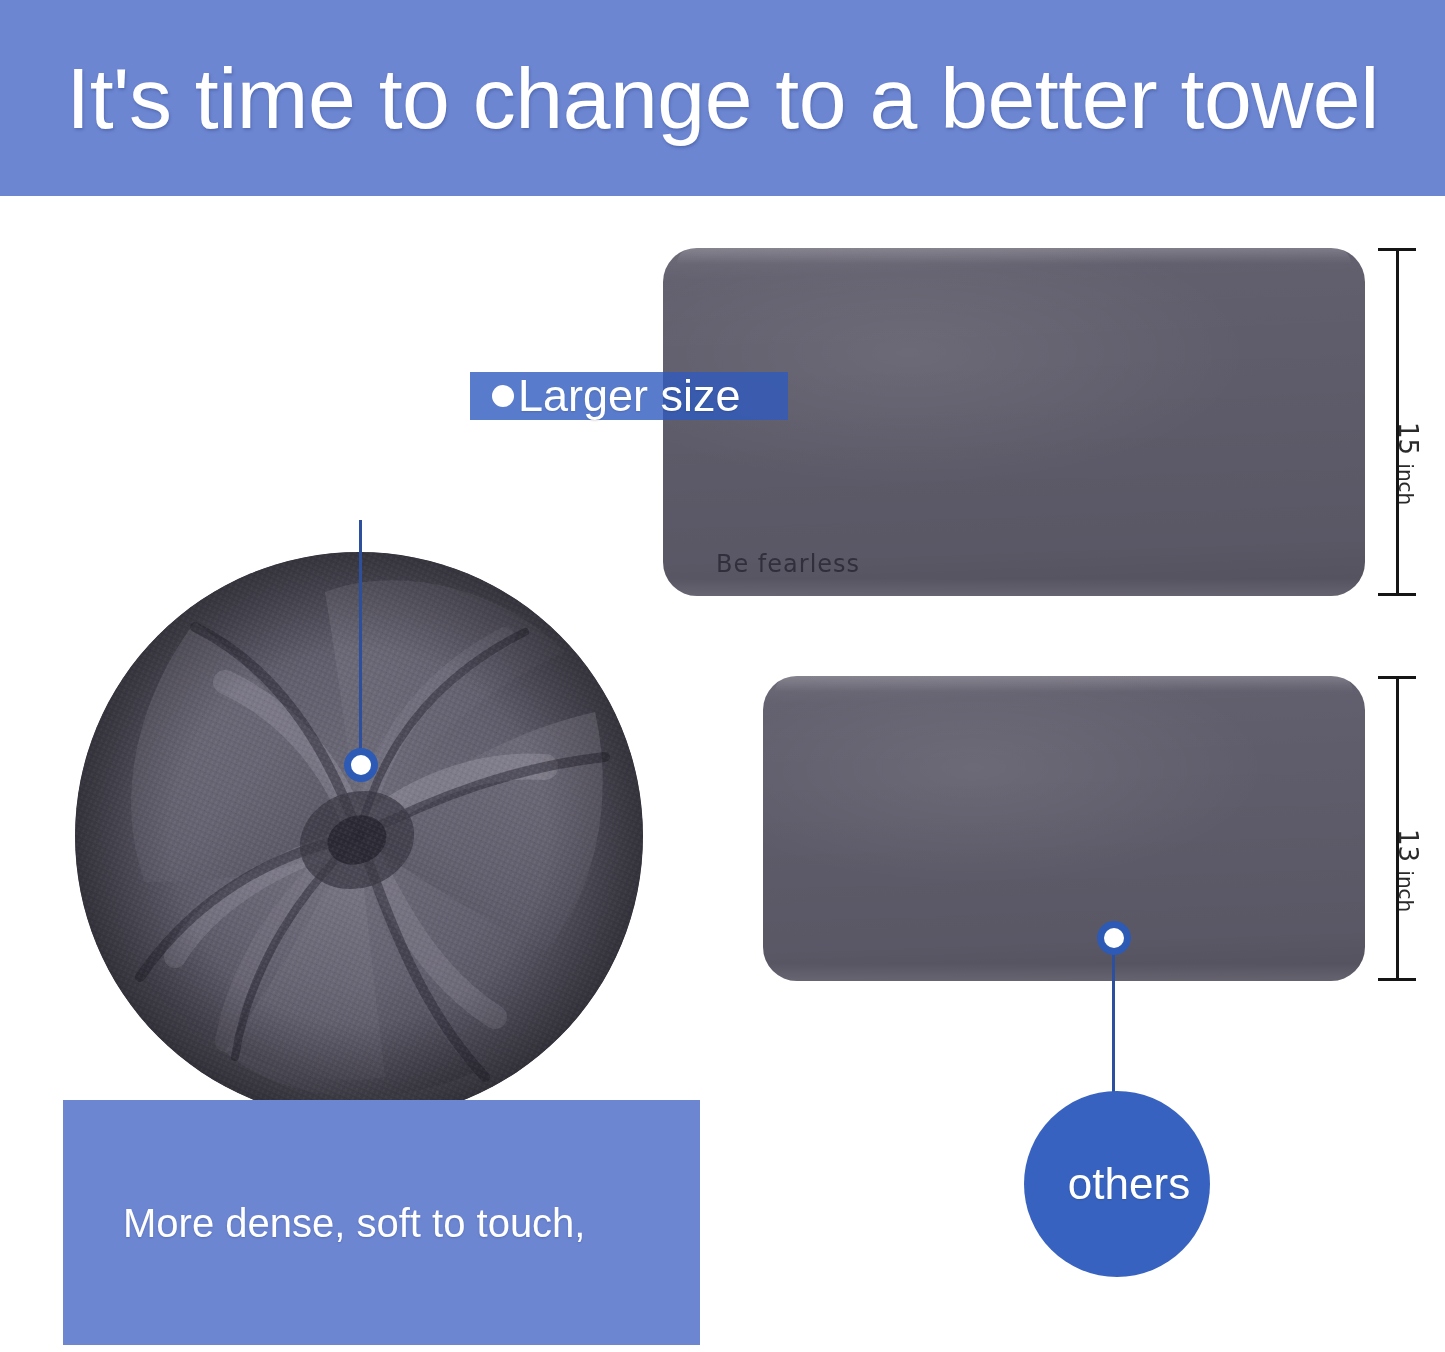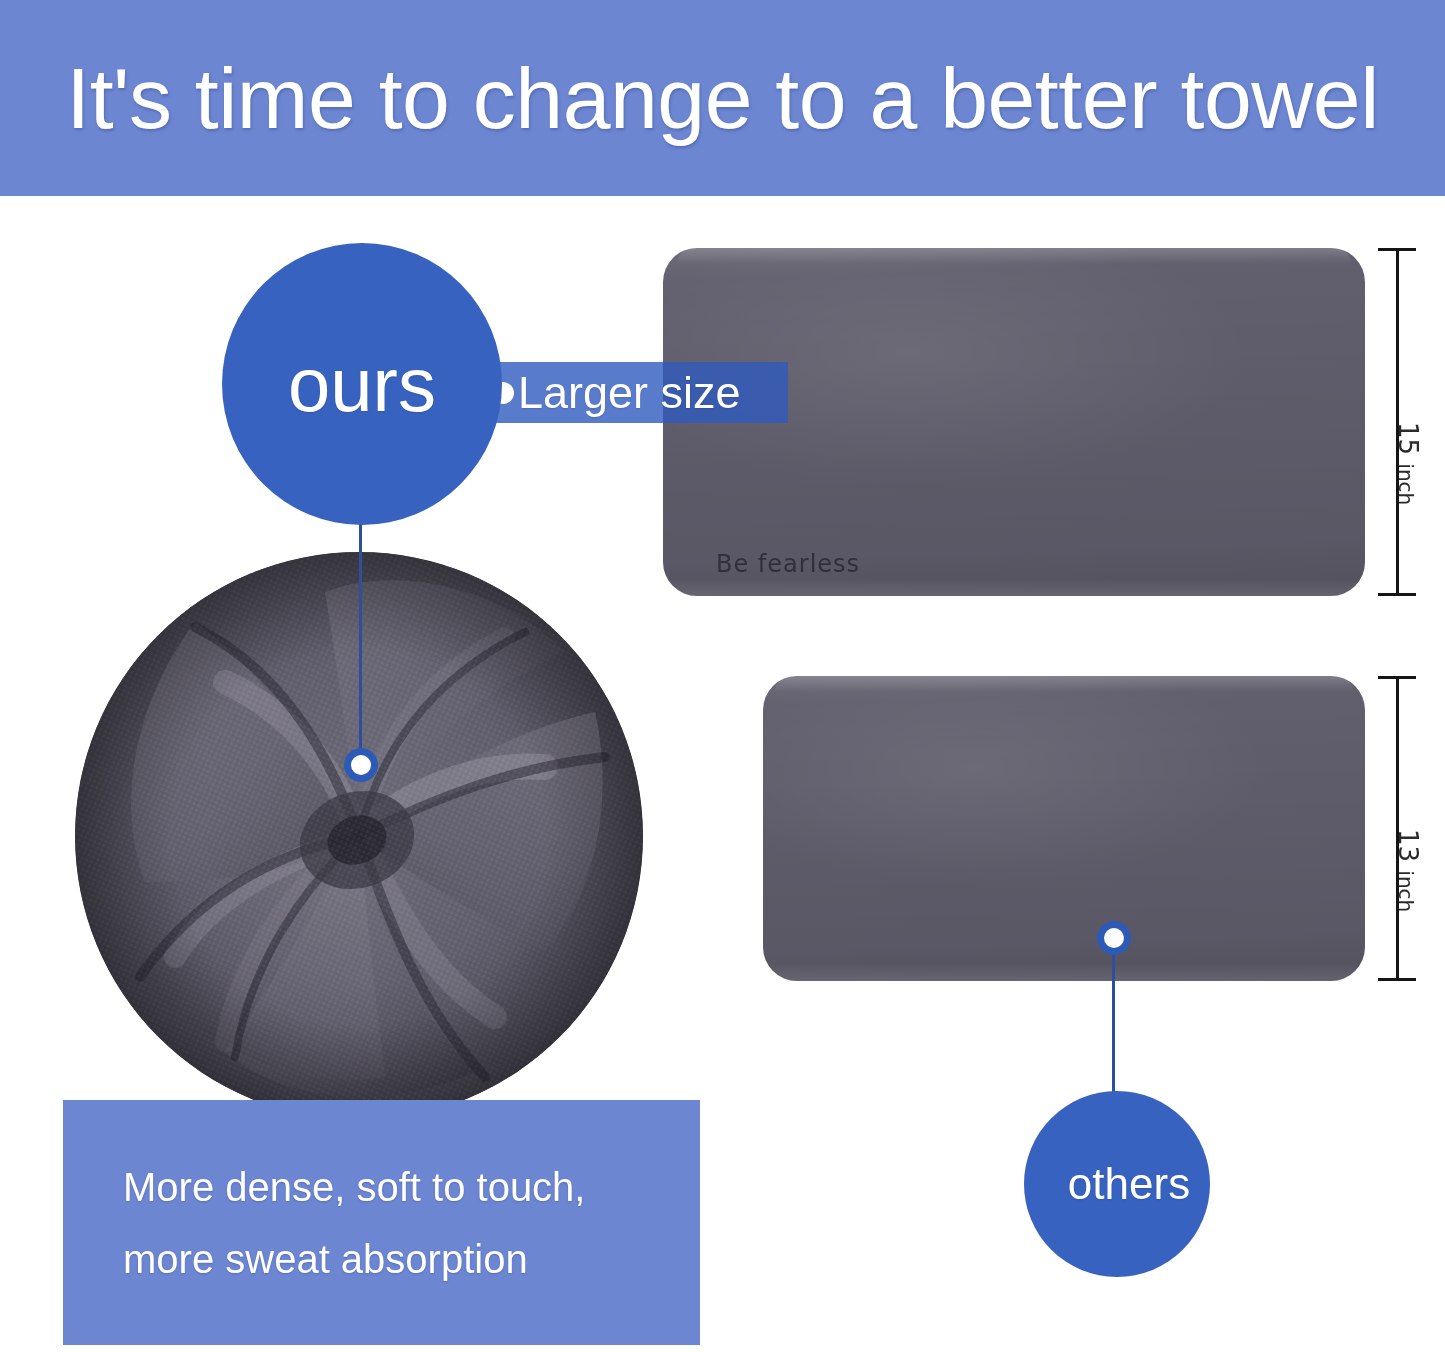--- a/index.html
+++ b/index.html
@@ -99,23 +99,23 @@
     width: 20px;
     height: 20px;
     border-radius: 50%;
     background: #ffffff;
   }
 
   
   .larger-banner {
     position: absolute;
     left: 470px;
-    top: 362px;
+    top: 372px;
     width: 318px;
-    height: 61px;
+    height: 48px;
     background: rgba(47,90,190,0.80);
     display: flex;
     align-items: center;
     z-index: 5;
   }
   .larger-bullet {
     width: 22px;
     height: 22px;
     border-radius: 50%;
     background: #ffffff;
@@ -370,23 +370,20 @@
     <div class="towel-edge-top"></div>
     <div class="towel-edge-bottom"></div>
     <div class="towel-text">Be fearless</div>
   </div>
 
   <div class="larger-banner">
     <span class="larger-bullet"></span>
     <span class="larger-text">Larger size</span>
   </div>
 
-  <div class="ours-circle">
-    <div class="ours-label">ours</div>
-  </div>
 
   <div class="ours-leader"></div>
   <div class="ours-leader-dot"></div>
 
   <div class="fabric-circle">
     <svg class="fabric-svg" viewBox="0 0 568 568">
       <defs>
         <radialGradient id="fabBase" cx="50%" cy="48%" r="62%">
           <stop offset="0%" stop-color="#6e6b79"></stop>
           <stop offset="45%" stop-color="#615e6d"></stop>
@@ -455,21 +452,20 @@
           <stop offset="100%" stop-color="#000000" stop-opacity="0.40"></stop>
         </radialGradient>
         <rect width="568" height="568" fill="url(#vig)"></rect>
       </g>
     </svg>
   </div>
 
   <div class="feature-box">
     <div class="feature-lines">
       <div class="feature-line">More dense, soft to touch,</div>
-      <div class="feature-line">more sweat absorption</div>
     </div>
   </div>
 
 
   <div class="dim-v" style="left:1378px; top:676px; width:38px; height:305px;">
     <div class="bar"></div>
     <div class="cap-t"></div>
     <div class="cap-b"></div>
     <div class="dim-label"><span>13</span> <span class="unit">inch</span></div>
   </div>

